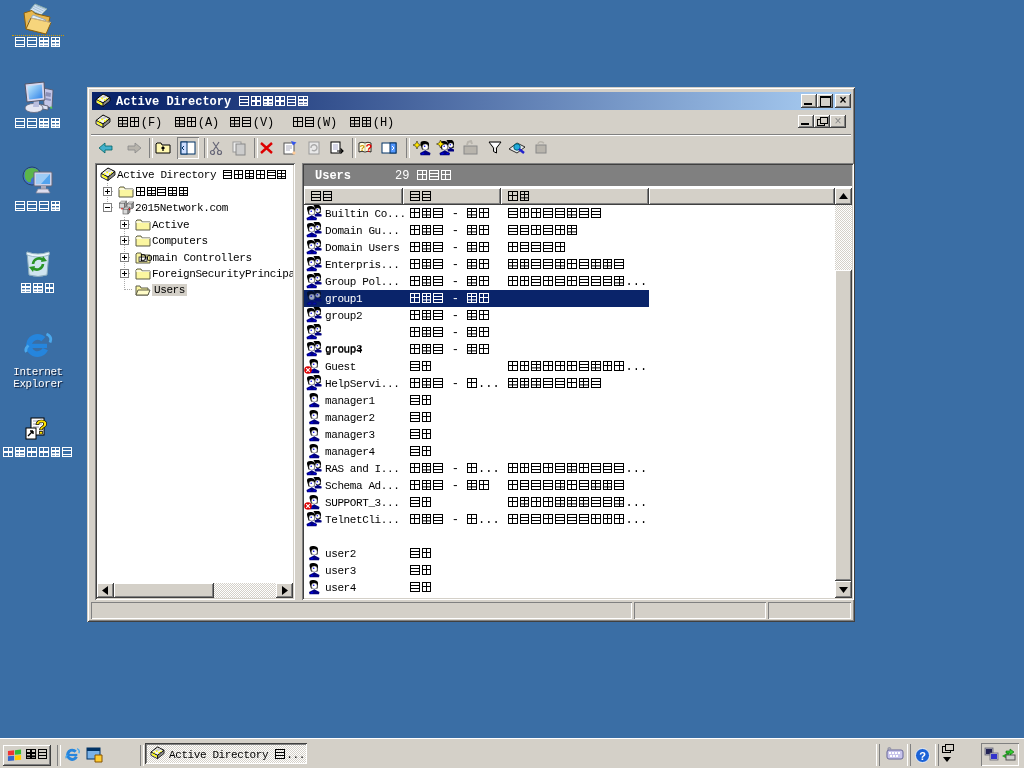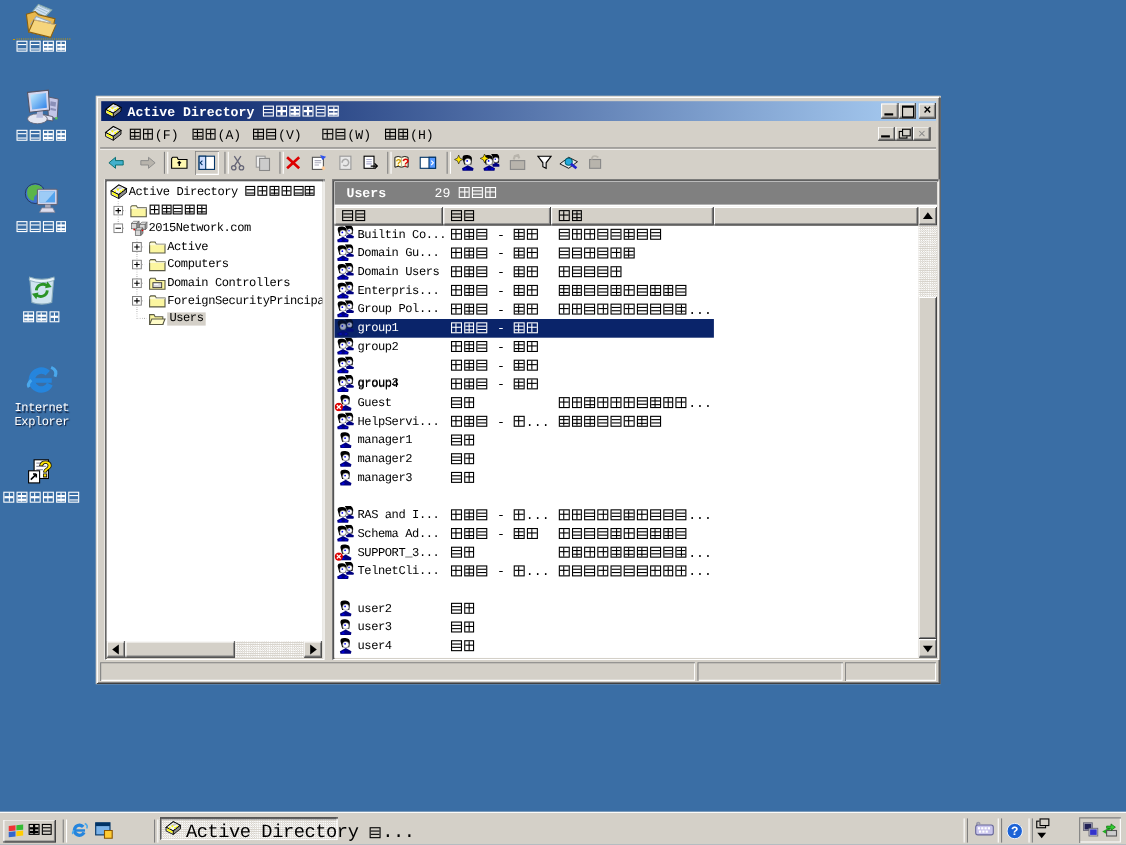--- a/index.html
+++ b/index.html
@@ -423,21 +423,21 @@
       <div class="abs" style="left: 23px; top: 88px; width: 9px; height: 9px;">
         <svg width="9" height="9">
           <use href="#pmp"></use>
         </svg>
       </div>
       <div class="abs" style="left: 38px; top: 85px; width: 16px; height: 16px;">
         <svg width="16" height="16">
           <use href="#fold2"></use>
         </svg>
       </div>
-      <div class="abs mono11" style="left: 55px; top: 87px; white-space: nowrap;">Domain Controllers</div>
+      <div class="abs mono11" style="left: 43px; top: 87px; white-space: nowrap;">Domain Controllers</div>
       <div class="abs" style="left: 23px; top: 104px; width: 9px; height: 9px;">
         <svg width="9" height="9">
           <use href="#pmp"></use>
         </svg>
       </div>
       <div class="abs" style="left: 38px; top: 101px; width: 16px; height: 16px;">
         <svg width="16" height="16">
           <use href="#fold"></use>
         </svg>
       </div>
@@ -587,20 +587,28 @@
         </svg>
         <span class="mono11" style="position:absolute;left:21px;top:3px;white-space:nowrap">manager2</span>
         <span style="position:absolute;left:105px;top:2px;white-space:nowrap"><i class="g g1"></i><i class="g g0"></i></span>
         <span style="position:absolute;left:203px;top:2px;white-space:nowrap"></span>
       </div>
       <div class="abs" style="left: 0px; top: 261px; width: 345px; height: 17px;">
         <svg style="position:absolute;left:2px;top:0" width="16" height="16">
           <use href="#usr"></use>
         </svg>
         <span class="mono11" style="position:absolute;left:21px;top:3px;white-space:nowrap">manager3</span>
+        <span style="position:absolute;left:105px;top:2px;white-space:nowrap"><i class="g g1"></i><i class="g g0"></i></span>
+        <span style="position:absolute;left:203px;top:2px;white-space:nowrap"></span>
+      </div>
+      <div class="abs" style="left: 0px; top: 278px; width: 345px; height: 17px;">
+        <svg style="position:absolute;left:2px;top:0" width="16" height="16">
+          <use href="#usr"></use>
+        </svg>
+        <span class="mono11" style="position:absolute;left:21px;top:3px;white-space:nowrap">manager4</span>
         <span style="position:absolute;left:105px;top:2px;white-space:nowrap"><i class="g g1"></i><i class="g g0"></i></span>
         <span style="position:absolute;left:203px;top:2px;white-space:nowrap"></span>
       </div>
       <div class="abs" style="left: 0px; top: 295px; width: 345px; height: 17px;">
         <svg style="position:absolute;left:2px;top:0" width="16" height="16">
           <use href="#grp"></use>
         </svg>
         <span class="mono11" style="position:absolute;left:21px;top:3px;white-space:nowrap">RAS and I...</span>
         <span style="position:absolute;left:105px;top:2px;white-space:nowrap"><i class="g g0"></i><i class="g g2"></i><i class="g g1"></i> - <i class="g g0"></i>...</span>
         <span style="position:absolute;left:203px;top:2px;white-space:nowrap"><i class="g g0"></i><i class="g g0"></i><i class="g g1"></i><i class="g g0"></i><i class="g g1"></i><i class="g g2"></i><i class="g g0"></i><i class="g g1"></i><i class="g g1"></i><i class="g g1"></i>...</span>
@@ -698,21 +706,21 @@
    <rect x="1" y="2" width="13" height="11" fill="#7ab2e8" stroke="#036" stroke-width="1"></rect>
    <rect x="1" y="2" width="13" height="3" fill="#036"></rect>
    <path d="M9 9 L16 9 L16 16 L9 16 Z" fill="#fc3" stroke="#850" stroke-width="1"></path>
   </svg>
  </div>
  <div class="abs" style="left:140px;top:6px;width:2px;height:21px;border-left:1px solid #808080;border-right:1px solid #fff"></div>
  <div class="abs dither" style="left:145px;top:4px;width:162px;height:21px;box-shadow:inset 1px 1px 0 #404040,inset -1px -1px 0 #fff,inset 2px 2px 0 #808080">
   <svg class="abs" style="left:5px;top:3px" width="15" height="15">
         <use href="#book"></use>
       </svg>
-  <div class="abs" style="left:24px;top:5px;white-space:nowrap;font-size:17px;letter-spacing:-.4px">Active Directory <span style="font-size:12px;letter-spacing:0"><i class="g g1"></i></span>...</div>
+  <div class="abs" style="left:24px;top:5px;white-space:nowrap;font-size:11px;letter-spacing:-.4px">Active Directory <span style="font-size:12px;letter-spacing:0"><i class="g g1"></i></span>...</div>
  </div>
 
  <div class="abs" style="left:876px;top:5px;width:2px;height:22px;border-left:1px solid #fff;border-right:1px solid #808080"></div>
  <div class="abs" style="left:886px;top:7px">
   <svg width="18" height="14" viewBox="0 0 18 14">
    <path d="M2 4 Q2 1 4 2 L5 3" stroke="#99a" stroke-width="1.5" fill="none"></path>
    <rect x="1" y="4" width="16" height="9" rx="2" fill="#c8c4ec" stroke="#669"></rect>
    <g fill="#fff">
           <rect x="3" y="6" width="2" height="2"></rect>
           <rect x="6" y="6" width="2" height="2"></rect>

